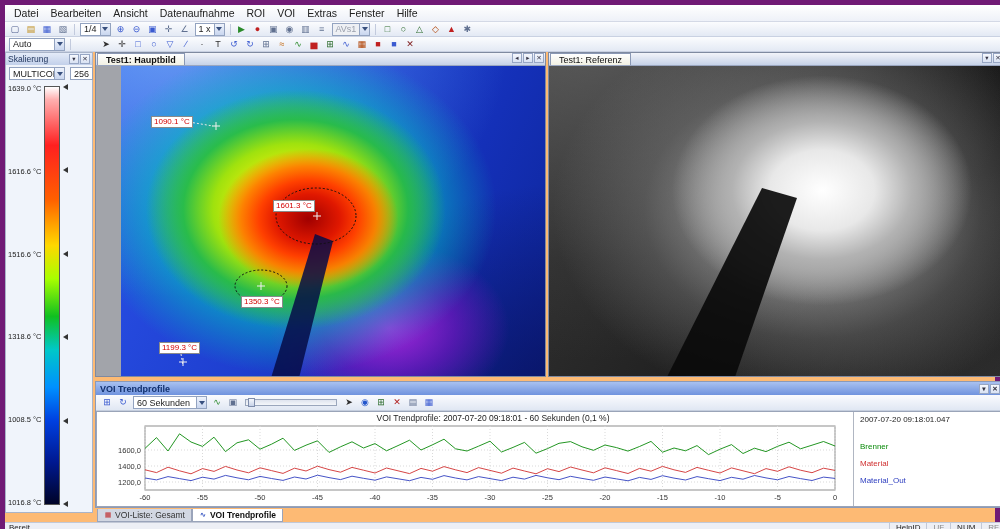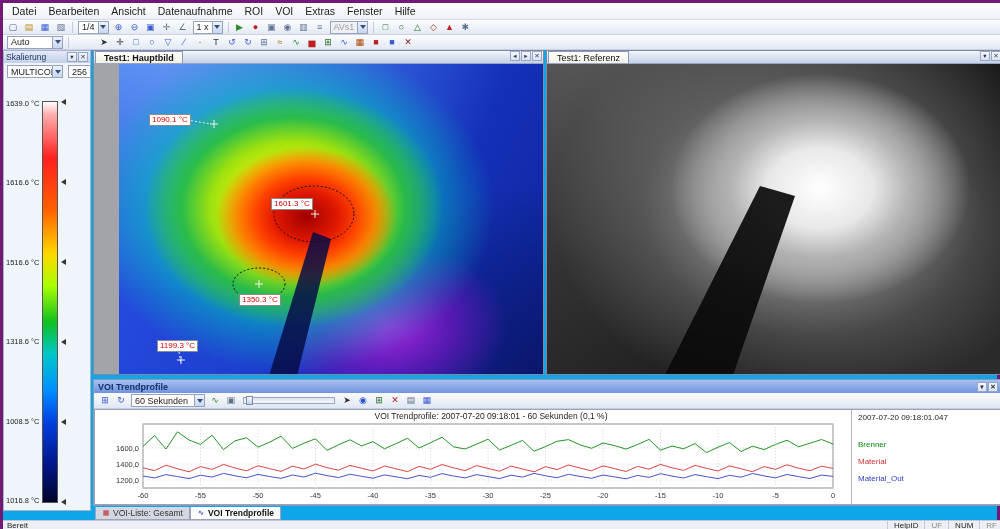--- a/index.html
+++ b/index.html
@@ -1,18 +1,18 @@
 <!DOCTYPE html>
 <html><head>
 <meta charset="utf-8">
 <style>
   * { margin:0; padding:0; box-sizing:border-box; }
   html,body { width:1000px; height:529px; overflow:hidden; }
   body { font-family:"Liberation Sans", sans-serif; background:#aeb2ba; }
-  #app { position:relative; width:1000px; height:529px; background:#0ea5e9; border:3px solid #701a75; }
+  #app { position:relative; width:1000px; height:529px; background:#fdba74; border:5px solid #701a75; }
 
   
   #menubar { position:absolute; left:0; top:0; width:1000px; height:17px;
     background:linear-gradient(#ffffff,#eef1f8); border-bottom:1px solid #d4d9e6;
     display:flex; align-items:center; padding:0 3px; font-size:10.5px; color:#222; z-index:30;}
   .menu-item { padding:1px 6px; cursor:default; }
   .toolbar { position:absolute; left:0; width:1000px; background:linear-gradient(#fbfcfe,#e3e9f4);
     border-bottom:1px solid #c9d1e2; display:flex; align-items:center; padding:0 2px; z-index:30;}
   #toolbar1 { top:17px; height:15px; }
   #toolbar2 { top:32px; height:15px; }
@@ -30,21 +30,21 @@
 
   
   #scaling-panel { position:absolute; left:0; top:47px; width:88px; height:461px;
     background:#f0f4fb; border:1px solid #a9b4c9; z-index:20; }
   #scaling-header { height:12px; background:linear-gradient(#e4ebf8,#c2d0ea);
     display:flex; align-items:center; font-size:8.5px; color:#21365e; padding:0 2px; }
   #scaling-header .sp { flex:1; }
   .tinybtn { width:10px; height:10px; font-size:6.5px; display:flex; align-items:center; justify-content:center;
     border:1px solid #97a6c4; background:linear-gradient(#f6f8fd,#d9e2f3); margin-left:1px; color:#334; cursor:default;}
   #scaling-combos { display:flex; padding:2px 1px; gap:1px; }
-  #colorbar-zone { position:absolute; left:0; top:48px; bottom:5px; width:88px;text-decoration:underline; }
+  #colorbar-zone { position:absolute; left:0; top:31px; bottom:5px; width:88px;text-decoration:underline; }
   #scale-labels { position:absolute; left:2px; top:0; bottom:0; width:34px;
     display:flex; flex-direction:column; justify-content:space-between; font-size:7.5px; color:#222; }
   #colorbar { position:absolute; left:38px; top:2px; bottom:2px; width:16px; border:1px solid #555;
     background:linear-gradient(#ffffff 0%, #ffb0b0 3%, #ff2020 14%, #ff6000 27%, #ffd800 38%,
       #a8ff00 46%, #10c020 55%, #00c8c8 63%, #0090ff 72%, #0040e0 80%, #001890 90%, #000428 100%); }
   #scale-marks { position:absolute; left:57px; top:0; bottom:0; width:8px;
     display:flex; flex-direction:column; justify-content:space-between; }
   .mark { width:0; height:0; border-top:3px solid transparent; border-bottom:3px solid transparent;
     border-right:5px solid #333; }
 

